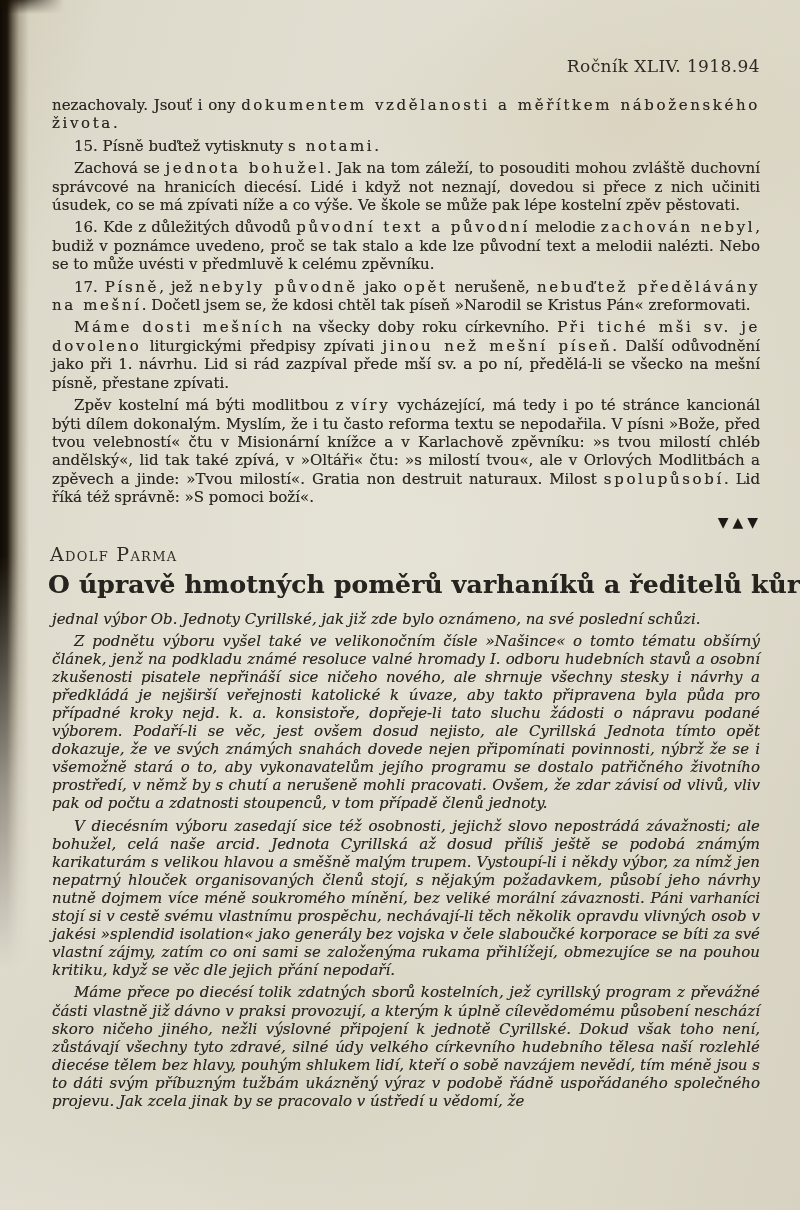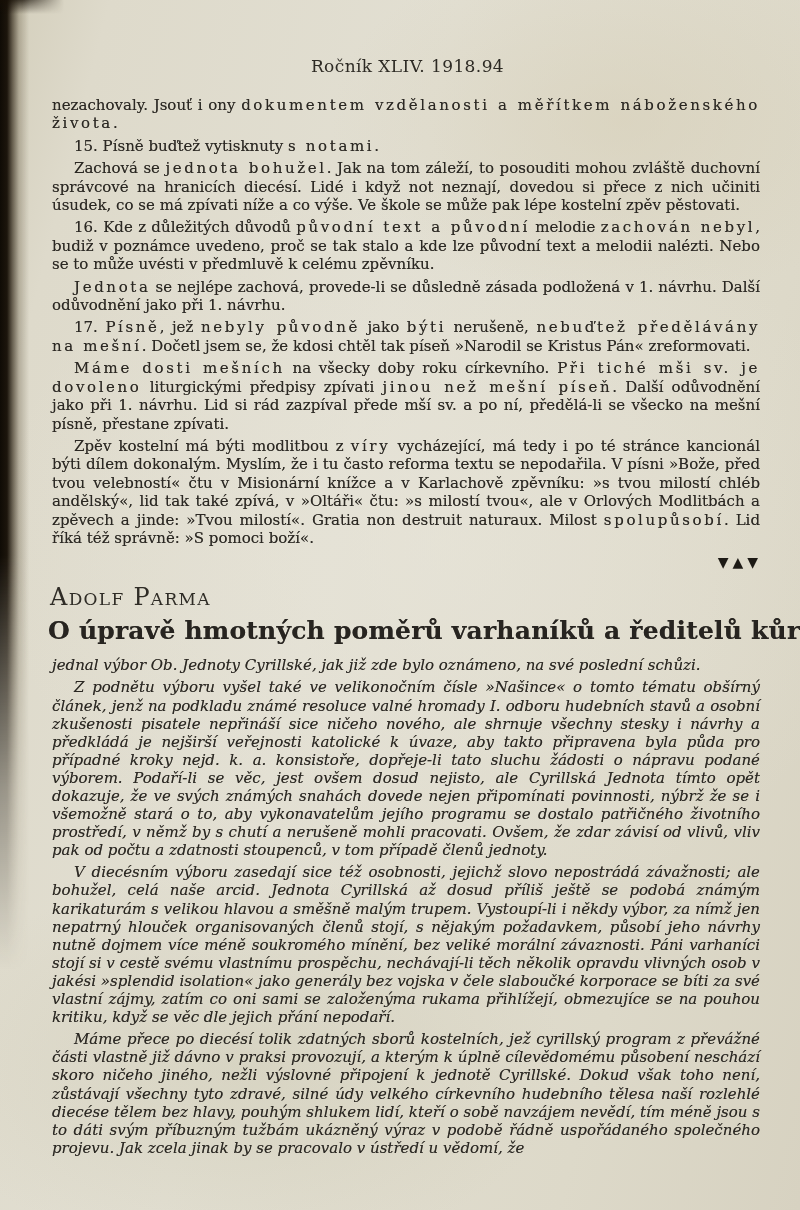--- a/index.html
+++ b/index.html
@@ -41,21 +41,21 @@
     background: linear-gradient(to bottom, rgba(22,15,6,0.75), rgba(22,15,6,0));
     -webkit-mask-image: linear-gradient(to right, #000 0%, #000 35%, transparent 100%);
     mask-image: linear-gradient(to right, #000 0%, #000 35%, transparent 100%);
   }
   .page-header {
     position: absolute;
     top: 56px;
     left: 55px;
     right: 40px;
     display: flex;
-    justify-content: center;
+    justify-content: flex-end;
     align-items: baseline;
     font-size: 17px;
     letter-spacing: 0.4px;
     color: #2d2a24;
   }
   .content {
     position: absolute;
     top: 92px;
     left: 48px;
     width: 716px;
@@ -75,21 +75,21 @@
     padding-right: 2px;
     margin-top: 7px;
     margin-bottom: 13px;
     font-family: "DejaVu Sans", sans-serif;
     font-size: 14px;
     letter-spacing: 4px;
     color: #1d1a15;
   }
   .author {
     font-variant: small-caps;
-    font-size: 24px;
+    font-size: 19px;
     letter-spacing: 1.3px;
     margin: 0 0 5px 2px;
     color: #2f2c26;
   }
   .article-title {
     font-size: 25px;
     font-weight: bold;
     letter-spacing: 0.2px;
     margin: 0 0 11px 0;
     white-space: nowrap;
@@ -109,22 +109,21 @@
     <span>Ročník XLIV. 1918.</span>
     <span>94</span>
   </div>
 
   <div class="content">
     <section id="article1-body" class="article1">
         <p class=""><span>nezachovaly. Jsouť i ony </span><span class="sp">dokumentem vzdělanosti a měřítkem náboženského života</span><span>.</span></p>
         <p class="indent"><span>15. Písně buďtež vytisknuty </span><span class="sp">s notami</span><span>.</span></p>
         <p class="indent"><span>Zachová se </span><span class="sp">jednota bohužel</span><span>. Jak na tom záleží, to posouditi mohou zvláště duchovní správcové na hranicích diecésí. Lidé i když not neznají, dovedou si přece z nich učiniti úsudek, co se má zpívati níže a co výše. Ve škole se může pak lépe kostelní zpěv pěstovati.</span></p>
         <p class="indent"><span>16. Kde z důležitých důvodů </span><span class="sp">původní text a původní</span><span> melodie </span><span class="sp">zachován nebyl</span><span>, budiž v poznámce uvedeno, proč se tak stalo a kde lze původní text a melodii nalézti. Nebo se to může uvésti v předmluvě k celému zpěvníku.</span></p>
-        <p class="indent"><span class="sp">Jednota</span><span> se nejlépe zachová, provede-li se důsledně zásada podložená v 1. návrhu. Další odůvodnění jako při 1. návrhu.</span></p>
-        <p class="indent"><span>17. </span><span class="sp">Písně</span><span>, jež </span><span class="sp">nebyly původně</span><span> jako </span><span class="sp">býti</span><span> nerušeně, </span><span class="sp">nebuďtež předělávány na mešní</span><span>. Dočetl jsem se, že kdosi chtěl tak píseň »Narodil se Kristus Pán« zreformovati.</span></p>
+        <p class="indent"><span>17. </span><span class="sp">Písně</span><span>, jež </span><span class="sp">nebyly původně</span><span> jako </span><span class="sp">opět</span><span> nerušeně, </span><span class="sp">nebuďtež předělávány na mešní</span><span>. Dočetl jsem se, že kdosi chtěl tak píseň »Narodil se Kristus Pán« zreformovati.</span></p>
         <p class="indent"><span class="sp">Máme dosti mešních</span><span> na všecky doby roku církevního. </span><span class="sp">Při tiché mši sv. je dovoleno</span><span> liturgickými předpisy zpívati </span><span class="sp">jinou než mešní píseň</span><span>. Další odůvodnění jako při 1. návrhu. Lid si rád zazpíval přede mší sv. a po ní, předělá-li se všecko na mešní písně, přestane zpívati.</span></p>
         <p class="indent"><span>Zpěv kostelní má býti modlitbou z </span><span class="sp">víry</span><span> vycházející, má tedy i po té stránce kancionál býti dílem dokonalým. Myslím, že i tu často reforma textu se nepodařila. V písni »Bože, před tvou velebností« čtu v Misionární knížce a v Karlachově zpěvníku: »s tvou milostí chléb andělský«, lid tak také zpívá, v »Oltáři« čtu: »s milostí tvou«, ale v Orlových Modlitbách a zpěvech a jinde: »Tvou milostí«. Gratia non destruit naturaux. Milost </span><span class="sp">spolupůsobí</span><span>. Lid říká též správně: »S pomoci boží«.</span></p>
       </section>
 
     <div class="separator-row">
       <span>▼▲▼</span>
     </div>
 
     <section class="article2">
       <div class="author">Adolf Parma</div>

